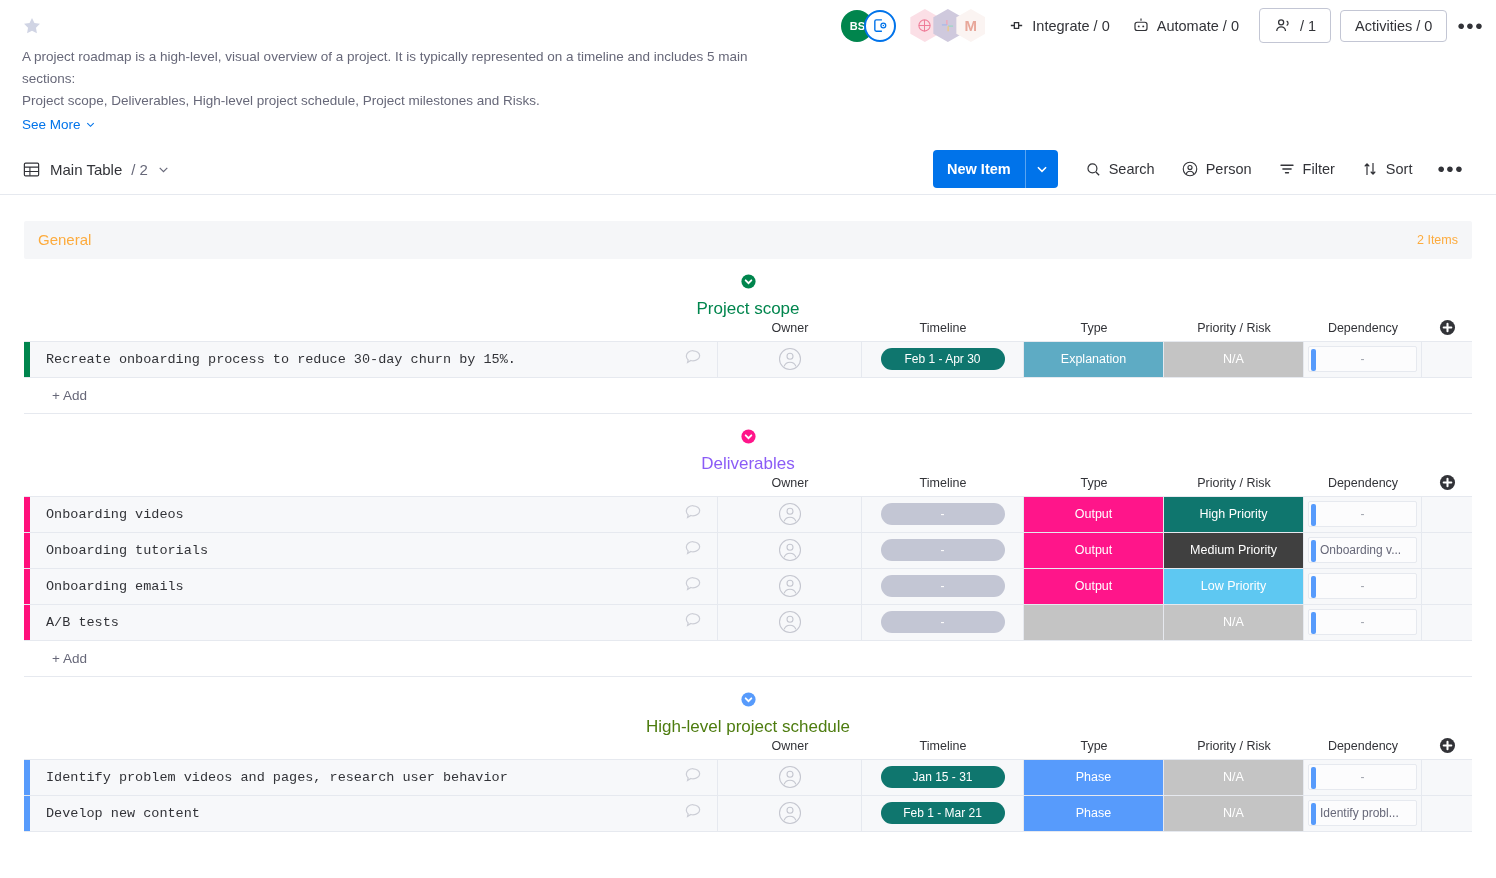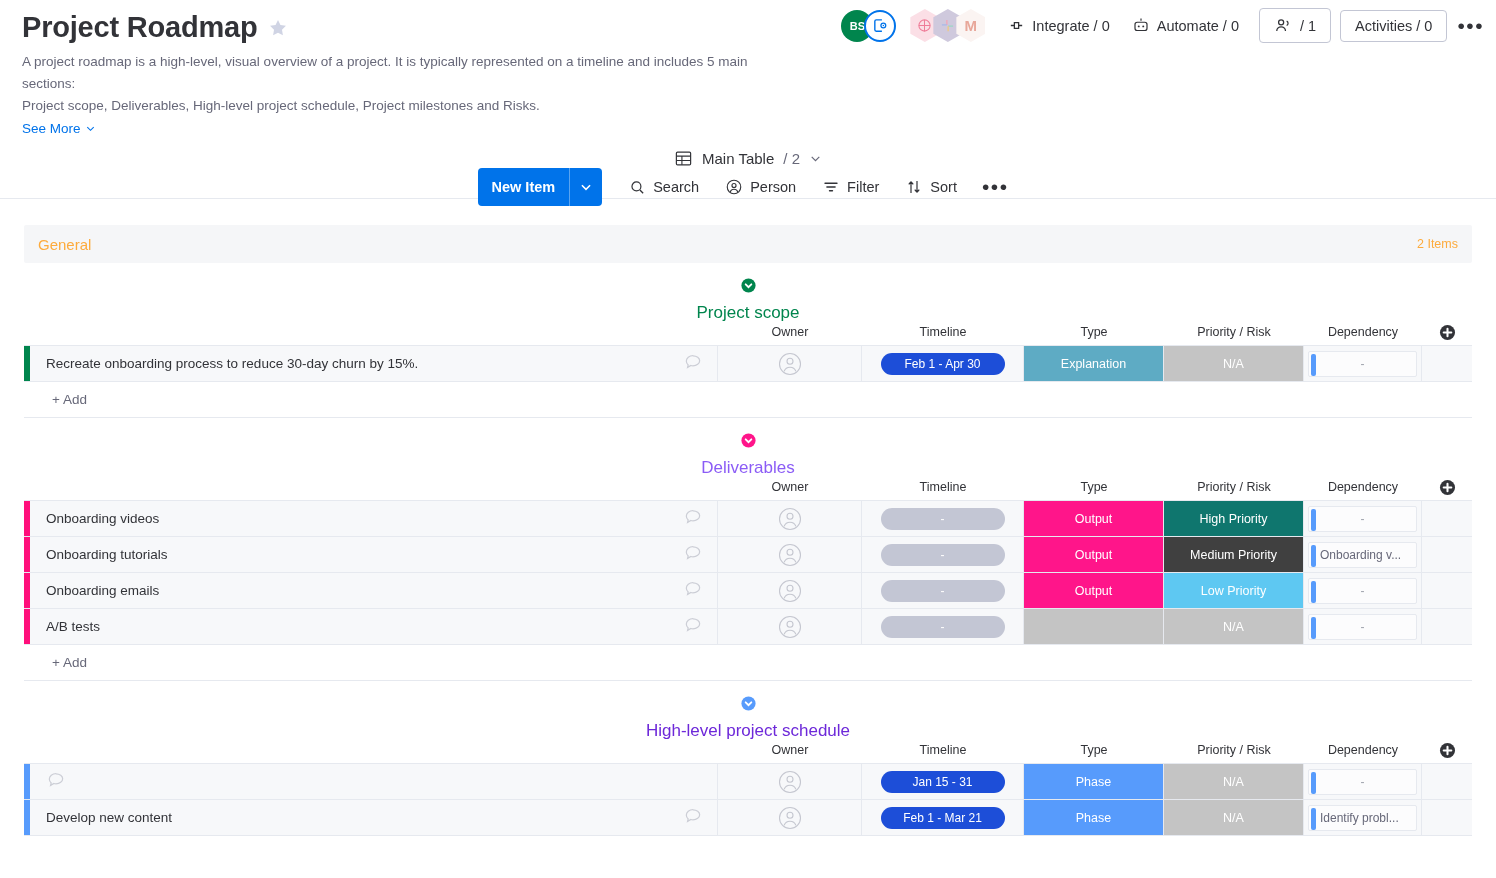--- a/index.html
+++ b/index.html
@@ -65,21 +65,20 @@
     border-radius: 4px; cursor: pointer; white-space: nowrap;
   }
   .hdr-btn.boxed { border: 1px solid #c3c6d4; padding: 7px 14px; margin-left: 9px; }
   .kebab { font-size: 21px; color: #323338; padding: 2px 10px; cursor: pointer; letter-spacing: 1.5px; }
 
   
   .view-bar {
     display: flex; align-items: center; justify-content: space-between;
     padding: 0 22px; height: 50px; margin-top: 12px;
     border-bottom: 1px solid #e6e9ef;
-    flex-direction: column;
   }
   .view-left { display: flex; align-items: center; gap: 9px; font-size: 15px; }
   .view-name { font-weight: 400; color: #323338; }
   .view-count { color: #676879; }
   .view-right { display: flex; align-items: center; gap: 4px; }
   .tool-btn {
     display: flex; align-items: center; gap: 7px;
     font-size: 14.5px; color: #323338;
     padding: 7px 11px; border-radius: 4px; cursor: pointer;
   }
@@ -121,42 +120,42 @@
   .rows { border-top: 1px solid #e6e9ef; }
   .row {
     display: flex; align-items: stretch; height: 36px;
     border-bottom: 1px solid #e6e9ef; background: #fff;
   }
   .row .color-bar { width: 6px; flex: 0 0 6px; }
   .name-cell {
     flex: 0 0 688px; background: #f7f8fa;
     border-right: 1px solid #e6e9ef;
     display: flex; align-items: center; justify-content: space-between;
-    padding: 0 14px 0 16px; font-size: 13.5px; color: #323338;
+    padding: 0 14px 0 16px; font-size: 13.5px; color: #323338; font-family: Liberation Mono, monospace;
   }
   .cell {
     display: flex; align-items: center; justify-content: center;
     font-size: 12.5px; border-right: 1px solid #e6e9ef;
   }
   .c-owner { flex: 0 0 144px; background: #f7f8fa; }
   .c-timeline { flex: 0 0 162px; background: #f7f8fa; }
   .c-type { flex: 0 0 140px; color: #fff; }
   .c-priority { flex: 0 0 140px; color: #fff; }
   .c-dependency { flex: 0 0 118px; background: #f7f8fa; padding: 0 4px; }
   .c-tail { flex: 1 1 auto; background: #f7f8fa; border-right: none; }
 
   .hdr-owner { flex: 0 0 144px; }
   .hdr-timeline { flex: 0 0 162px; }
   .hdr-type { flex: 0 0 140px; }
   .hdr-priority { flex: 0 0 140px; }
   .hdr-dependency { flex: 0 0 118px; }
   .hdr-tail { flex: 1 1 auto; display: flex; align-items: center; justify-content: center; }
 
   .timeline-pill {
-    background: #1d4ed8; color: #fff; border-radius: 13px;
+    background: #0f766e; color: #fff; border-radius: 13px;
     font-size: 12px; padding: 4px 16px; min-width: 124px; text-align: center;
   }
   .timeline-empty {
     background: #c3c6d4; color: #fff; border-radius: 13px;
     font-size: 12px; padding: 4px 16px; min-width: 124px; text-align: center;
   }
   .dep-chip {
     width: 100%; height: 26px; background: #fcfcfd;
     border: 1px solid #e6e9ef; border-radius: 2px;
     display: flex; align-items: center; position: relative;
@@ -178,21 +177,20 @@
 
   .avatar-placeholder { width: 24px; height: 24px; }
   .comment-icon { opacity: 0.85; }
 </style>
 </head>
 <body>
 
 <div class="board-header">
 
   <div class="title-row">
-    <h1 class="board-title">Project Roadmap</h1>
     <span class="star-icon">
       <svg width="20" height="20" viewBox="0 0 24 24">
           <path fill="#d0d4e4" d="M12 2.5l2.95 5.98 6.6.96-4.78 4.65 1.13 6.57L12 17.56l-5.9 3.1 1.13-6.57L2.45 9.44l6.6-.96z"></path>
         </svg>
     </span>
   </div>
 
   <div class="board-desc">
     <div>A project roadmap is a high-level, visual overview of a project. It is typically represented on a timeline and includes 5 main sections:</div>
     <div>Project scope, Deliverables, High-level project schedule, Project milestones and Risks.</div>
@@ -520,40 +518,41 @@
             <span class="add-label">+ Add</span>
           </div>
         </div>
       </div>
       <div class="group">
         <div class="group-title-row">
           <span class="collapse-icon"><svg width="17" height="17" viewBox="0 0 24 24">
               <circle cx="12" cy="12" r="10" fill="#579bfc"></circle>
               <path fill="none" stroke="#fff" stroke-width="2.6" stroke-linecap="round" d="M8 10.3l4 4 4-4"></path>
             </svg></span>
-          <span class="group-title" style="color:#6d28d9">High-level project schedule</span>
+          <span class="group-title" style="color:#4d7c0f">High-level project schedule</span>
         </div>
         <div class="grid-header">
           <div style="flex:0 0 694px"></div>
           <div class="cell hdr-owner" style="border:none">Owner</div>
           <div class="cell hdr-timeline" style="border:none">Timeline</div>
           <div class="cell hdr-type" style="border:none">Type</div>
           <div class="cell hdr-priority" style="border:none">Priority / Risk</div>
           <div class="cell hdr-dependency" style="border:none">Dependency</div>
           <div class="hdr-tail">
             <svg width="19" height="19" viewBox="0 0 24 24">
               <circle cx="12" cy="12" r="9.5" fill="#323338"></circle>
               <path stroke="#fff" stroke-width="2.6" stroke-linecap="round" d="M12 7.2v9.6M7.2 12h9.6"></path>
             </svg>
           </div>
         </div>
         <div class="rows">
           <div class="row">
             <div class="color-bar" style="background:#579bfc"></div>
             <div class="name-cell">
+              <span>Identify problem videos and pages, research user behavior</span>
               <span class="comment-icon"><svg width="20" height="20" viewBox="0 0 24 24">
                   <path fill="none" stroke="#c5c7d0" stroke-width="1.5" d="M12 4.5c4.4 0 8 2.7 8 6s-3.6 6-8 6c-.9 0-1.7-.1-2.5-.3L5.5 18.5l.7-2.9C4.9 14.5 4 12.9 4 10.9c0-3.4 3.6-6.4 8-6.4z"></path>
                 </svg></span>
             </div>
             <div class="cell c-owner">
               <svg class="avatar-placeholder" width="24" height="24" viewBox="0 0 24 24">
                 <circle cx="12" cy="12" r="10.5" fill="none" stroke="#c5c7d0" stroke-width="1.1"></circle>
                 <circle cx="12" cy="9.3" r="3" fill="none" stroke="#c5c7d0" stroke-width="1.1"></circle>
                 <path d="M6.2 19.2c.9-2.6 3-4 5.8-4s4.9 1.4 5.8 4" fill="none" stroke="#c5c7d0" stroke-width="1.1"></path>
               </svg>

